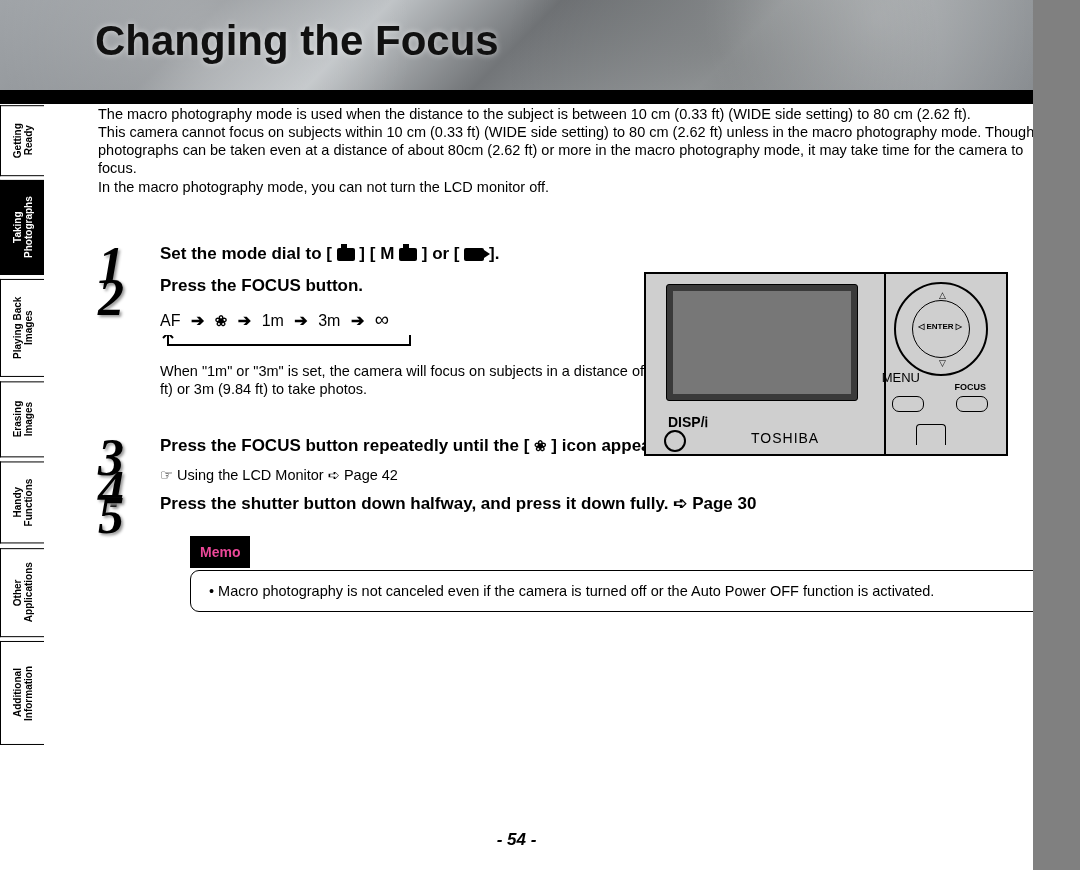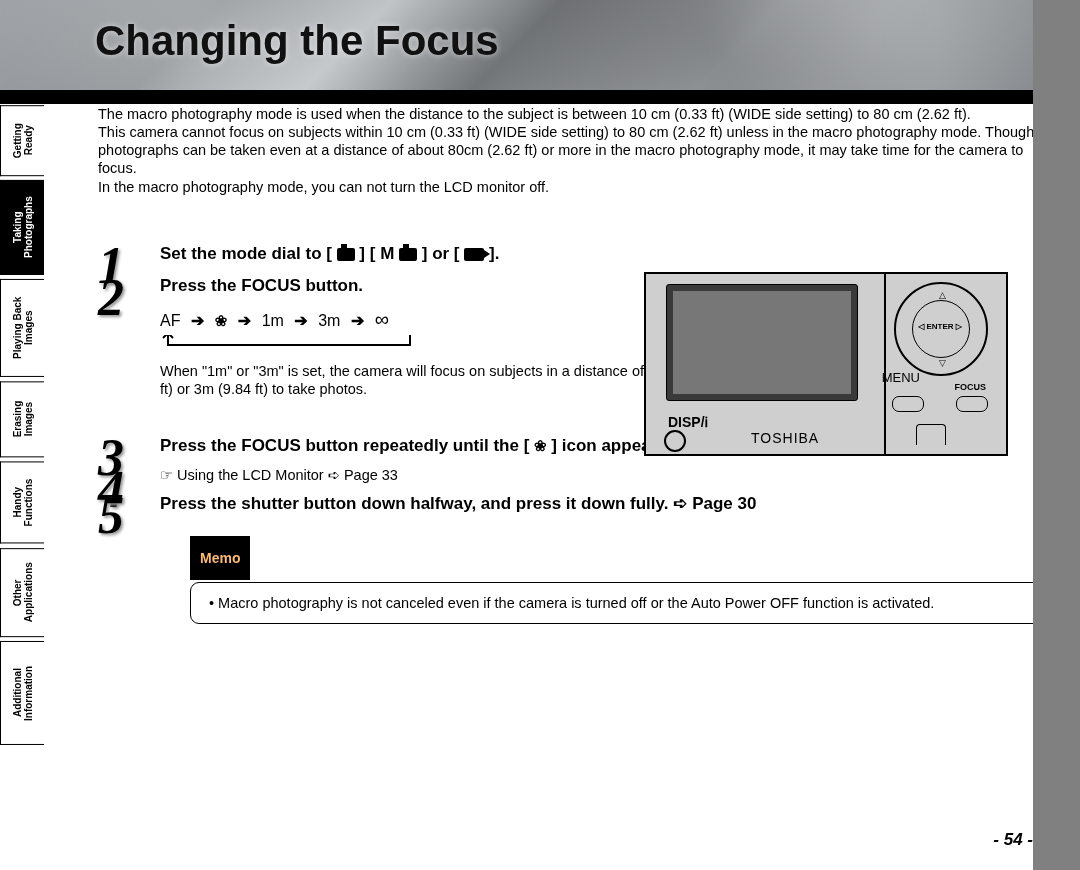--- a/index.html
+++ b/index.html
@@ -29,24 +29,24 @@
 .diag-tri{position:absolute;font-size:9px}
 .diag-menu{position:absolute;right:86px;top:96px;font-size:13px;font-weight:400}
 .diag-focus{position:absolute;right:20px;top:108px;font-size:9px;font-weight:700}
 .diag-menubtn{position:absolute;right:82px;top:122px;width:30px;height:14px;border:1px solid #000;border-radius:7px}
 .diag-focusbtn{position:absolute;right:18px;top:122px;width:30px;height:14px;border:1px solid #000;border-radius:7px}
 .diag-divider{position:absolute;right:120px;top:0;bottom:0;width:2px;background:#000}
 .diag-bot{position:absolute;right:60px;top:150px;width:28px;height:20px;border:1.5px solid #000;border-radius:4px 4px 0 0;border-bottom:none}
 .focusflow{font-size:16px;margin:10px 0 4px 70px}
 .focusflow .arrow{font-weight:700;margin:0 6px}
 .flowback{margin-left:70px;font-size:18px}
-.memolabel{display:inline-block;background:#000;color:#fdba74;font-weight:700;padding:14px 10px;font-size:14px}
+.memolabel{display:inline-block;background:#000;color:#ec4899;font-weight:700;padding:8px 10px;font-size:14px}
 .memobox{border:1.5px solid #000;border-radius:9px;padding:12px 18px;margin:2px 0 0 0;font-size:14.5px;width:850px}
 .memowrap{margin-left:100px;margin-top:20px}
-.pagenum{position:absolute;bottom:20px;left:0;right:0;text-align:right;font-style:italic;font-weight:700;font-size:17px}
+.pagenum{position:absolute;bottom:20px;left:0;right:0;text-align:center;font-style:italic;font-weight:700;font-size:17px}
 .ico{display:inline-block;vertical-align:middle}
 .camera-ico{width:18px;height:13px;background:#000;position:relative;border-radius:2px}
 .camera-ico::before{content:"";position:absolute;top:-4px;left:4px;width:6px;height:4px;background:#000}
 .video-ico{width:20px;height:13px;background:#000;position:relative;border-radius:2px}
 .video-ico::before{content:"";position:absolute;right:-6px;top:2px;border-left:6px solid #000;border-top:4px solid transparent;border-bottom:4px solid transparent}
 .macro-ico{font-size:15px;font-weight:700}
 </style>
 </head>
 <body>
 
@@ -124,21 +124,21 @@
           <span>Press the FOCUS button repeatedly until the [ </span>
           <span class="macro-ico">❀</span>
           <span> ] icon appears.</span>
         </span>
       </div>
     </div>
 
     <div class="step" style="margin-top:8px">
       <div class="stepnum">4</div>
       <div class="stepbody">
-        <div class="steptext">☞ Using the LCD Monitor ➪ Page 33</div>
+        <div class="steptext">☞ Using the LCD Monitor ➪ Page 42</div>
       </div>
     </div>
 
     <div class="step" style="margin-top:8px">
       <div class="stepnum">5</div>
       <div class="stepbody">
         <div class="stepbold">Press the shutter button down halfway, and press it down fully. ➪ Page 30</div>
       </div>
     </div>
 

